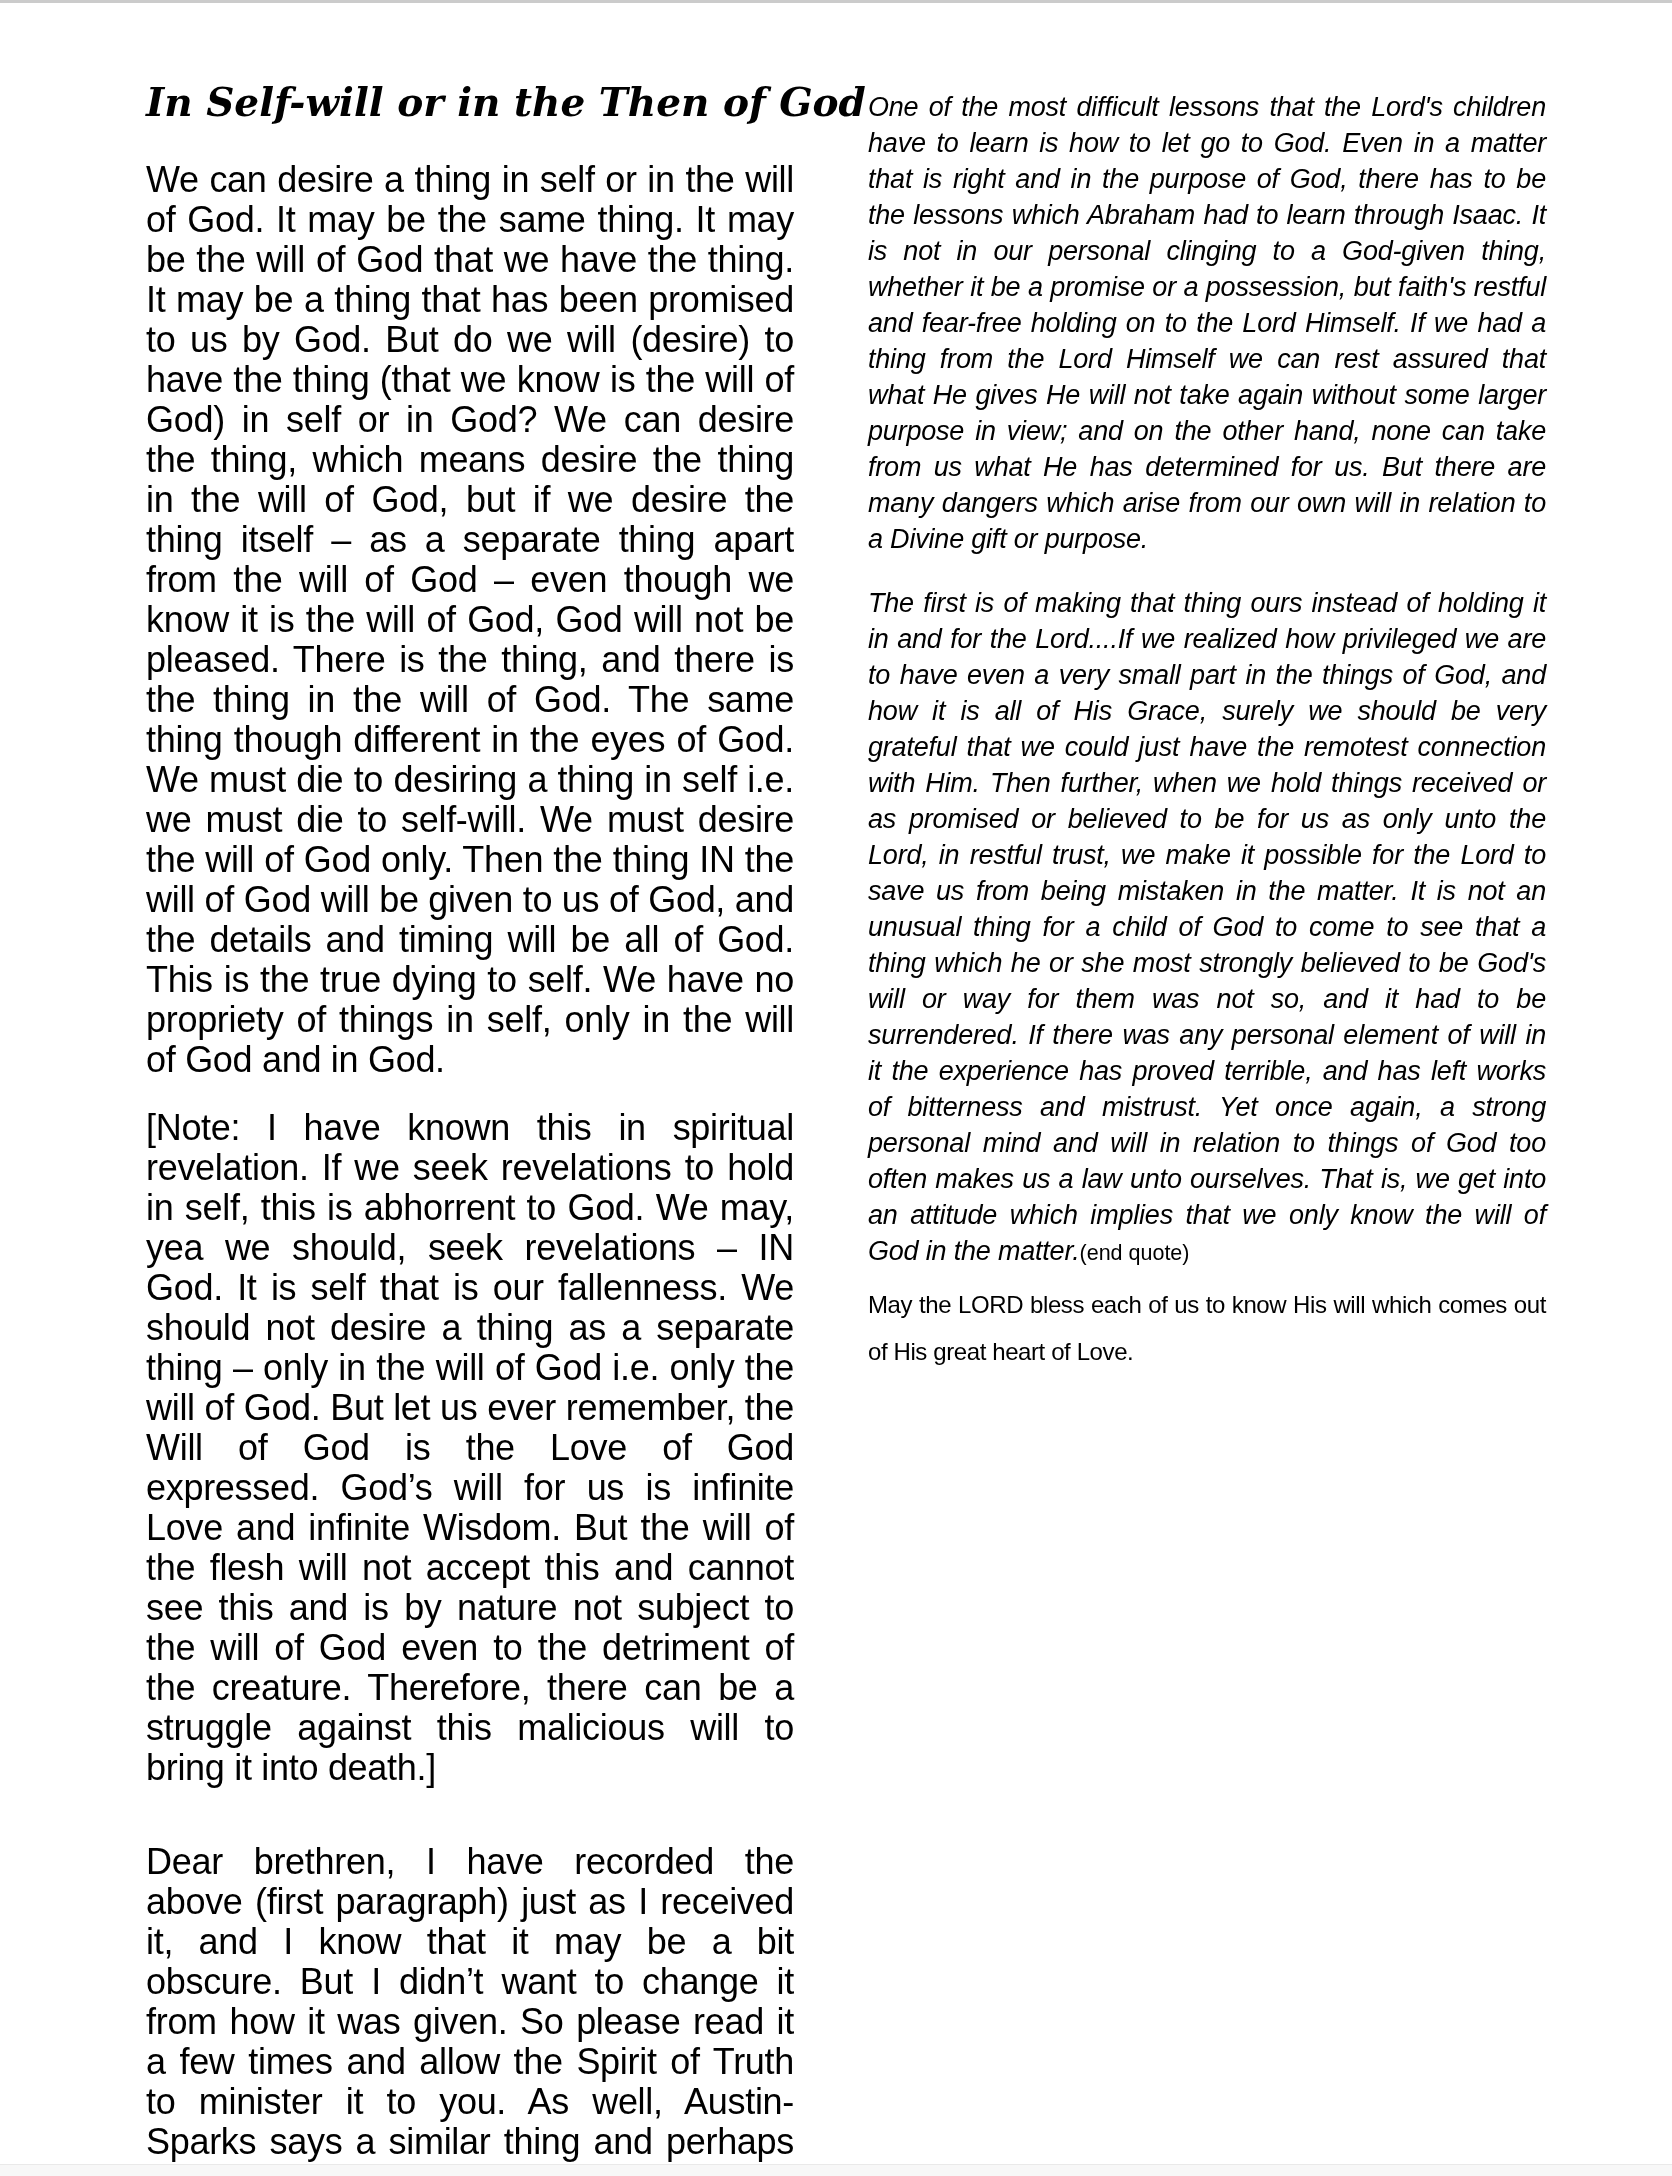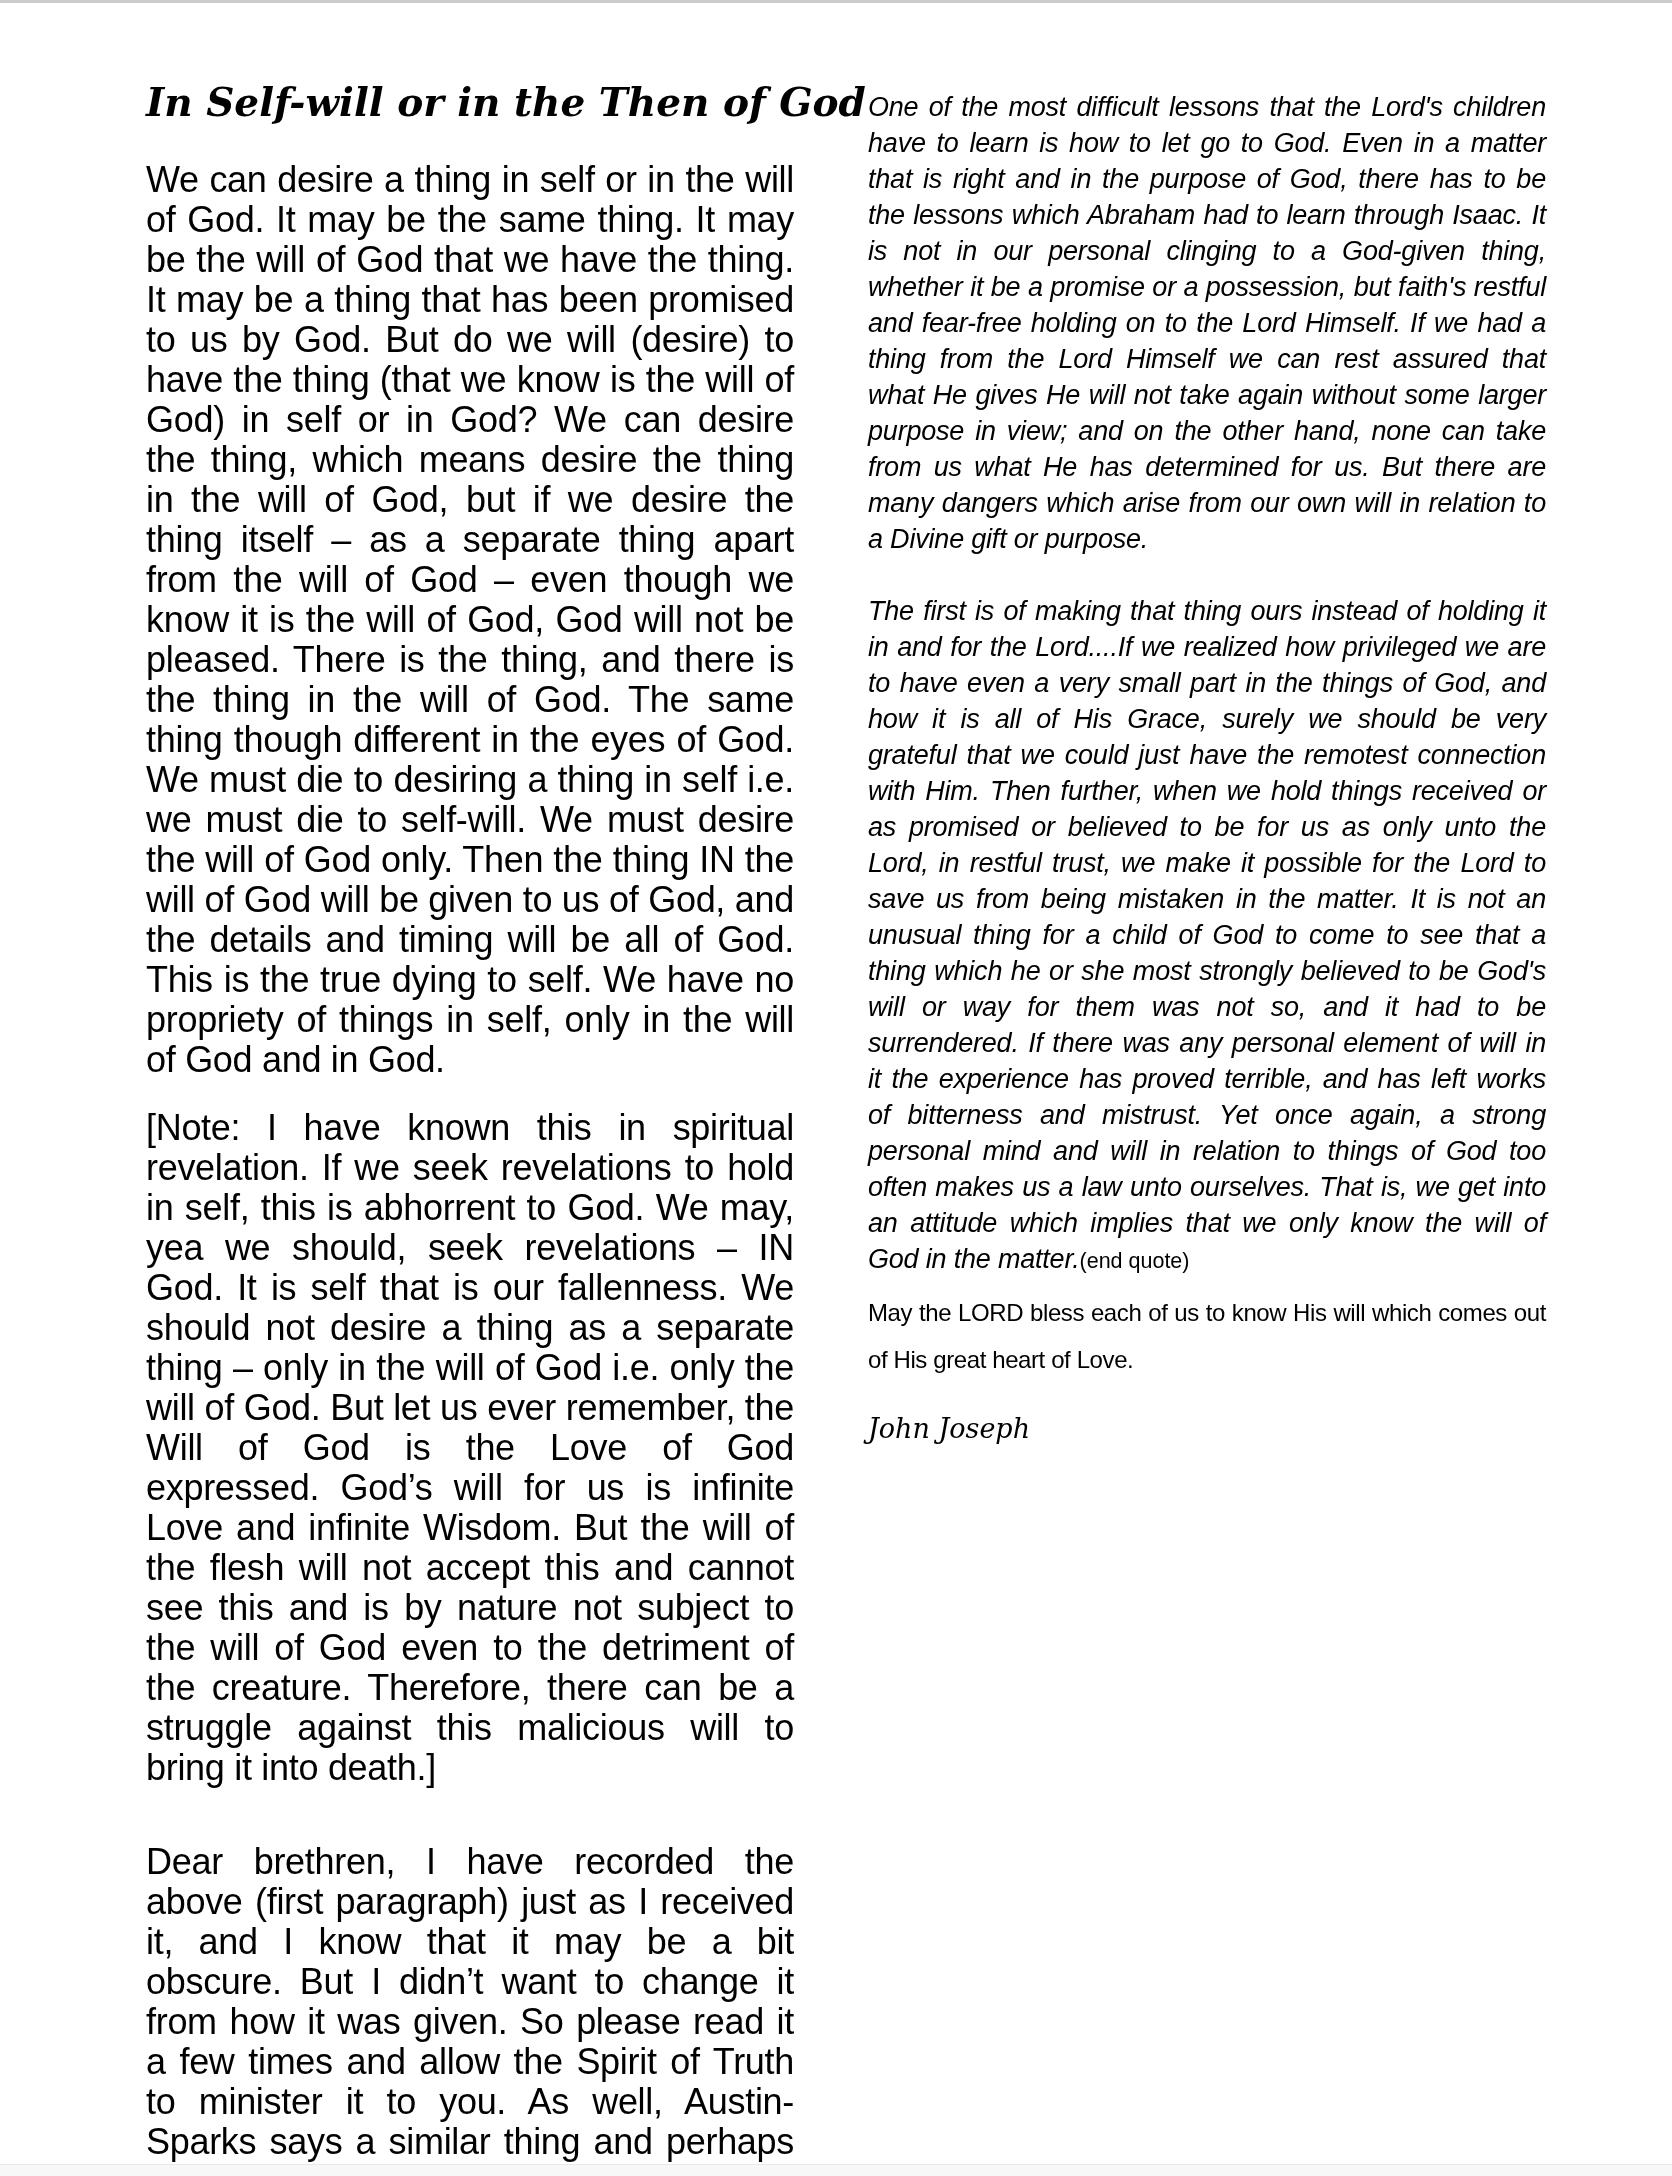--- a/index.html
+++ b/index.html
@@ -56,21 +56,21 @@
   .body-para.dear { margin-top: 54px; }
 
   .quote-para {
     font-style: italic;
     font-size: 27px;
     line-height: 36px;
     text-align: justify;
     margin: 0;
     letter-spacing: -0.2px;
   }
-  .quote-para.second { margin-top: 36px; }
+  .quote-para.second { margin-top: 28px; }
 
   .end-quote {
     font-style: normal;
     font-size: 21.5px;
     letter-spacing: 0;
   }
 
   .closing {
     font-size: 24px;
     line-height: 47px;
@@ -98,19 +98,18 @@
     <h1 class="title">In Self-will or in the Then of God</h1>
     <p class="body-para">We can desire a thing in self or in the will of God. It may be the same thing. It may be the will of God that we have the thing. It may be a thing that has been promised to us by God. But do we will (desire) to have the thing (that we know is the will of God) in self or in God? We can desire the thing, which means desire the thing in the will of God, but if we desire the thing itself – as a separate thing apart from the will of God – even though we know it is the will of God, God will not be pleased. There is the thing, and there is the thing in the will of God. The same thing though different in the eyes of God. We must die to desiring a thing in self i.e. we must die to self-will. We must desire the will of God only. Then the thing IN the will of God will be given to us of God, and the details and timing will be all of God. This is the true dying to self. We have no propriety of things in self, only in the will of God and in God.</p>
     <p class="body-para note">[Note: I have known this in spiritual revelation. If we seek revelations to hold in self, this is abhorrent to God. We may, yea we should, seek revelations – IN God. It is self that is our fallenness. We should not desire a thing as a separate thing – only in the will of God i.e. only the will of God. But let us ever remember, the Will of God is the Love of God expressed. God’s will for us is infinite Love and infinite Wisdom. But the will of the flesh will not accept this and cannot see this and is by nature not subject to the will of God even to the detriment of the creature. Therefore, there can be a struggle against this malicious will to bring it into death.]</p>
     <p class="body-para dear">Dear brethren, I have recorded the above (first paragraph) just as I received it, and I know that it may be a bit obscure. But I didn’t want to change it from how it was given. So please read it a few times and allow the Spirit of Truth to minister it to you. As well, Austin-Sparks says a similar thing and perhaps the way he says it is more clear to you. His writing follows:</p>
   </div>
 
   <div class="col col-right">
     <p class="quote-para">One of the most difficult lessons that the Lord's children have to learn is how to let go to God. Even in a matter that is right and in the purpose of God, there has to be the lessons which Abraham had to learn through Isaac. It is not in our personal clinging to a God-given thing, whether it be a promise or a possession, but faith's restful and fear-free holding on to the Lord Himself. If we had a thing from the Lord Himself we can rest assured that what He gives He will not take again without some larger purpose in view; and on the other hand, none can take from us what He has determined for us. But there are many dangers which arise from our own will in relation to a Divine gift or purpose.</p>
     <p class="quote-para second"><span>The first is of making that thing ours instead of holding it in and for the Lord....If we realized how privileged we are to have even a very small part in the things of God, and how it is all of His Grace, surely we should be very grateful that we could just have the remotest connection with Him. Then further, when we hold things received or as promised or believed to be for us as only unto the Lord, in restful trust, we make it possible for the Lord to save us from being mistaken in the matter. It is not an unusual thing for a child of God to come to see that a thing which he or she most strongly believed to be God's will or way for them was not so, and it had to be surrendered. If there was any personal element of will in it the experience has proved terrible, and has left works of bitterness and mistrust. Yet once again, a strong personal mind and will in relation to things of God too often makes us a law unto ourselves. That is, we get into an attitude which implies that we only know the will of God in the matter.</span><span class="end-quote">(end quote)</span></p>
     <p class="closing">May the LORD bless each of us to know His will which comes out of His great heart of Love.</p>
-    <p class="signature">John Joseph</p>
   </div>
 
   <div class="bottom-bar"></div>
 
 </div>
 
 
 </body></html>

